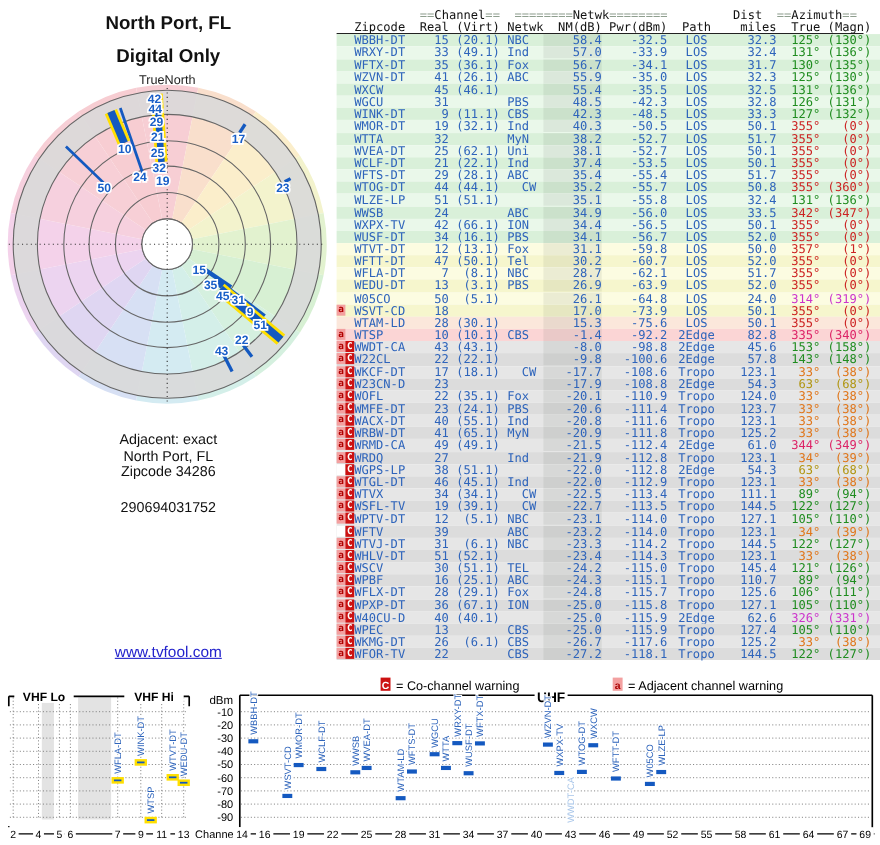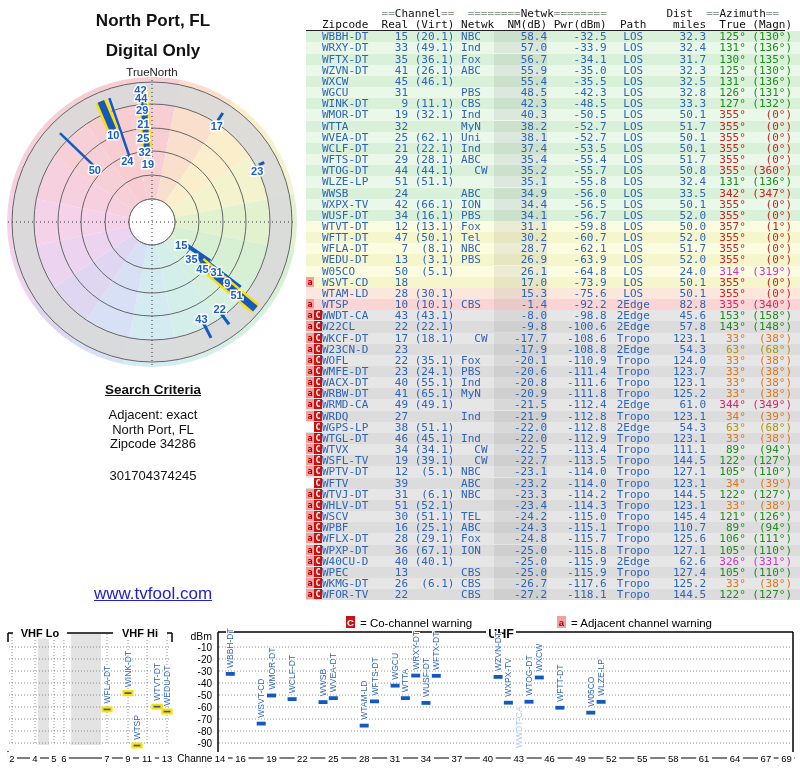--- a/index.html
+++ b/index.html
@@ -7,21 +7,21 @@
        font-family:"Liberation Sans",sans-serif;color:#111}
   .abs{position:absolute}
   #title-block{left:0;top:6px;width:306px;text-align:center}
   .title-line{font-weight:bold;font-size:17px;line-height:30px}
   #radar-svg{left:0;top:58px;width:310px;height:322px}
   #search-block{left:0;top:382px;width:306px;text-align:center}
   #search-heading{font-weight:bold;font-size:13.5px;text-decoration:underline}
   #search-lines{margin-top:11px;font-size:13px;line-height:14.5px}
   #datecode-block{margin-top:17px;font-size:13px;line-height:14.5px}
   #site-link-wrap{left:0;top:584px;width:306px;text-align:center}
-  #site-link{font-size:17px;color:#2222cc;}
+  #site-link{font-size:14px;color:#2222cc;}
   
   #tbl{left:306px;top:8px;width:494px;font-family:"DejaVu Sans Mono",monospace;
        font-size:11px;line-height:11px}
   .thead,.trow{position:relative;height:11.16px;white-space:pre;padding-left:16px}
   .thead2{border-bottom:1px solid #222;width:463px;box-sizing:content-box}
   .trow span,.thead span{display:inline-block;vertical-align:top;white-space:pre;overflow:visible}
   .c0{width:8ch}.c1{width:5ch;text-align:right}.c2{width:7ch;text-align:right}
   .c3{width:6ch}.c4{width:8ch;text-align:right}.c5{width:9ch;text-align:right}
   .c6{width:8ch;text-align:center}.c7{width:7ch;text-align:right}
   .c8{width:6ch;text-align:right}.c9{width:7ch;text-align:right}
@@ -101,28 +101,27 @@
     <text x="202.46340541172276" y="273.0578868443124" text-anchor="middle" fill="#1a5fc8" stroke="#fff" stroke-width="3" paint-order="stroke" font-size="11" font-weight="bold" font-family="&quot;Liberation Sans&quot;,sans-serif">45</text>
     <text x="216.61688179575123" y="276.484240976704" text-anchor="middle" fill="#1a5fc8" stroke="#fff" stroke-width="3" paint-order="stroke" font-size="11" font-weight="bold" font-family="&quot;Liberation Sans&quot;,sans-serif">31</text>
     <text x="227.38315826132617" y="287.04407793183424" text-anchor="middle" fill="#1a5fc8" stroke="#fff" stroke-width="3" paint-order="stroke" font-size="11" font-weight="bold" font-family="&quot;Liberation Sans&quot;,sans-serif">9</text>
     <text x="236.52747298495044" y="299.47861124693685" text-anchor="middle" fill="#1a5fc8" stroke="#fff" stroke-width="3" paint-order="stroke" font-size="11" font-weight="bold" font-family="&quot;Liberation Sans&quot;,sans-serif">51</text>
     <text x="219.72276228582243" y="312.6811828967394" text-anchor="middle" fill="#1a5fc8" stroke="#fff" stroke-width="3" paint-order="stroke" font-size="11" font-weight="bold" font-family="&quot;Liberation Sans&quot;,sans-serif">22</text>
     <text x="201.48496447161062" y="323.1197111365321" text-anchor="middle" fill="#1a5fc8" stroke="#fff" stroke-width="3" paint-order="stroke" font-size="11" font-weight="bold" font-family="&quot;Liberation Sans&quot;,sans-serif">43</text>
     <text x="152" y="76" text-anchor="middle" fill="#222" font-size="11.5" font-family="&quot;Liberation Sans&quot;,sans-serif">TrueNorth</text>
   </svg>
 
 <div class="abs" id="search-block">
-  <div id="search-heading">Search Criteria</div>
   <div id="search-lines">
     <div>Adjacent: exact</div>
     <div>North Port, FL</div>
     <div>Zipcode 34286</div>
   </div>
   <div id="datecode-block">
-    <div>301704374245</div>
+    <div>290694031752</div>
   </div>
 </div>
 
 <div class="abs" id="site-link-wrap">
   <a href="#" id="site-link">www.tvfool.com</a>
 </div>
 
 <div class="abs" id="tbl">
     <div class="thead"><span>         </span><span class="he">==</span><span>Channel</span><span class="he">==</span><span>  </span><span class="he">========</span><span>Netwk</span><span class="he">========</span><span>         </span><span>Dist</span><span>  </span><span class="he">==</span><span>Azimuth</span><span class="he">==</span></div>
     <div class="thead thead2"><span class="c0">Zipcode</span><span class="c1">Real</span><span class="c2">(Virt)</span><span class="c3"> Netwk</span><span class="c4">NM(dB)</span><span class="c5">Pwr(dBm)</span><span class="c6">Path</span><span class="c7">miles</span><span class="c8">True</span><span class="c9">(Magn)</span></div>

